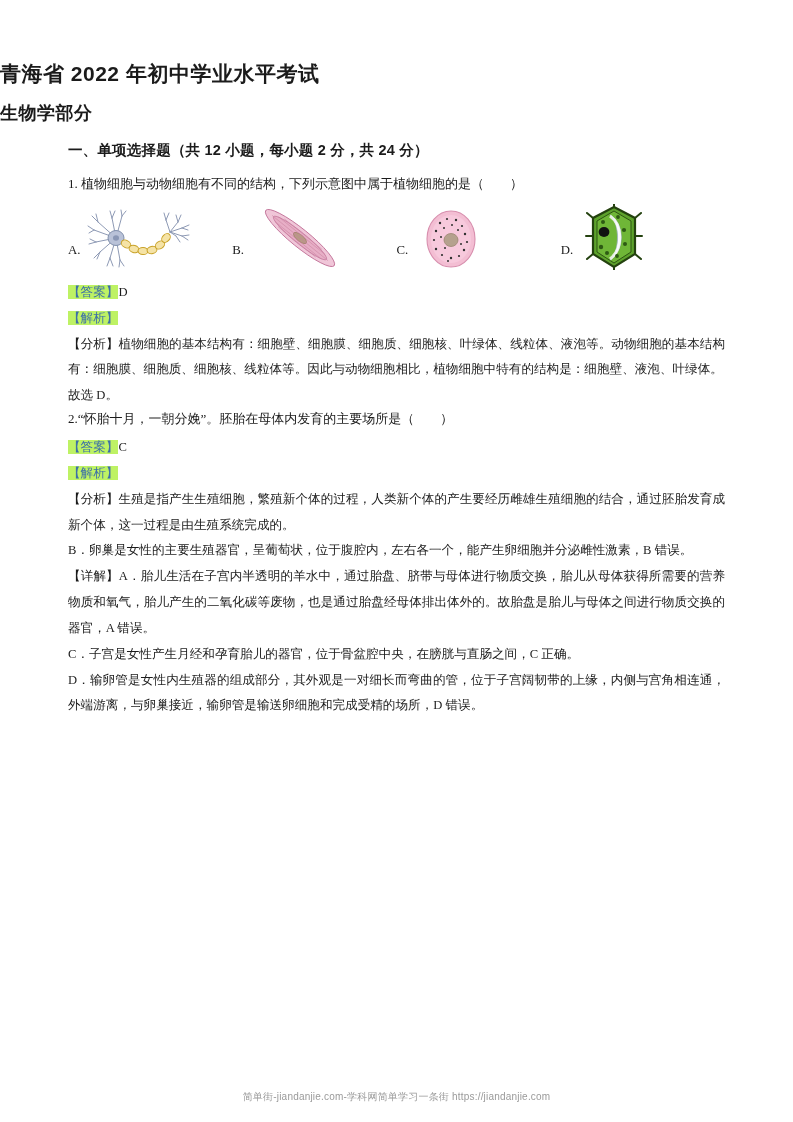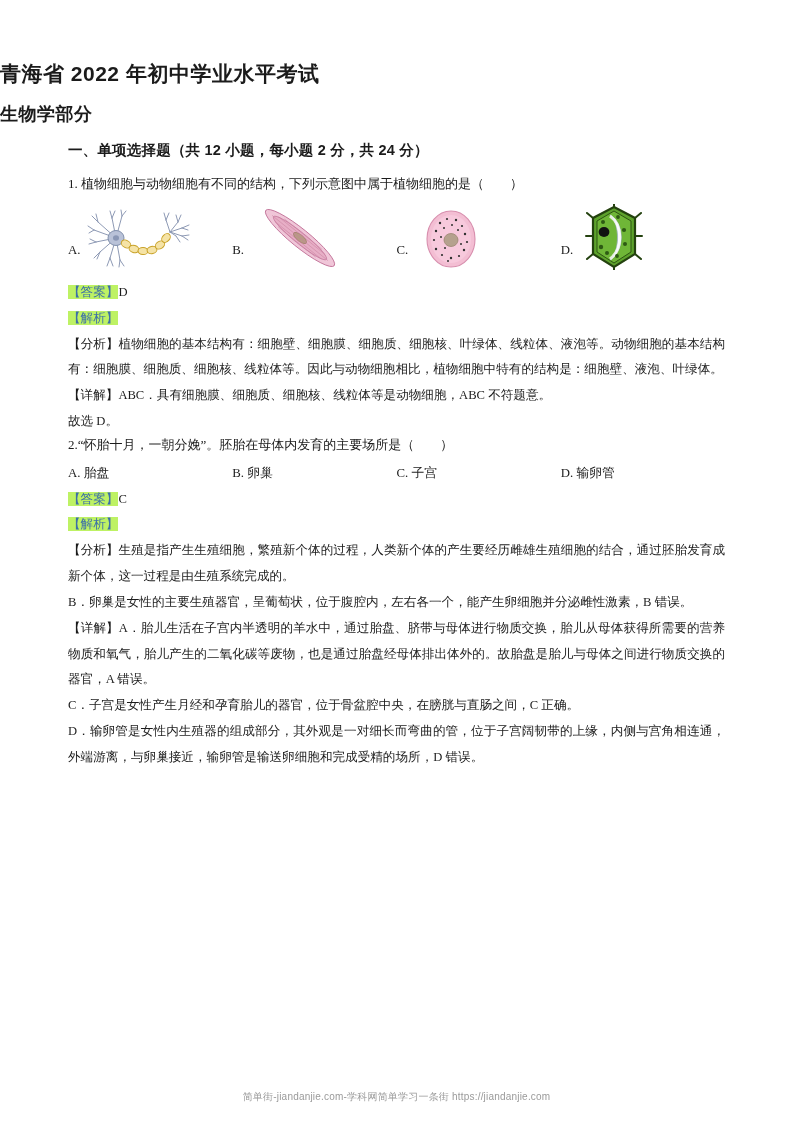--- a/index.html
+++ b/index.html
@@ -32,21 +32,21 @@
   }
   .doc-subtitle {
     font-family: "Liberation Sans", "DejaVu Sans", sans-serif;
     font-weight: bold;
     font-size: 19px;
     letter-spacing: 0.5px;
     line-height: 1.1;
     margin: 0 0 22px 0;
   }
   .doc-section-title {
-    font-family: Liberation Sans, sans-serif;
+    font-family: Liberation Mono, monospace;
     font-weight: bold;
     font-size: 18px;
     letter-spacing: 0.5px;
     line-height: 1.1;
     margin: 0 6px 16px 0;
   }
 
   
   .body-area {
     margin: 1px 68px 0 68px;
@@ -254,33 +254,26 @@
       </div>
 
       <p class="marker-line">
         <span class="marker">【答案】</span><span>D</span>
       </p>
       <p class="marker-line">
         <span class="marker">【解析】</span>
       </p>
 
       <p class="para">【分析】植物细胞的基本结构有：细胞壁、细胞膜、细胞质、细胞核、叶绿体、线粒体、液泡等。动物细胞的基本结构有：细胞膜、细胞质、细胞核、线粒体等。因此与动物细胞相比，植物细胞中特有的结构是：细胞壁、液泡、叶绿体。</p>
-      <p class="para">【详解】ABC．具有细胞膜、细胞质、细胞核、线粒体等是动物细胞，ABC 不符题意。</p>
       <p class="para">故选 D。</p>
     </div>
 
     <div>
       <p class="q-stem">2.“怀胎十月，一朝分娩”。胚胎在母体内发育的主要场所是（　　）</p>
 
-      <div class="opt-row">
-        <span class="opt">A. 胎盘</span>
-        <span class="opt">B. 卵巢</span>
-        <span class="opt">C. 子宫</span>
-        <span class="opt">D. 输卵管</span>
-      </div>
 
       <p class="marker-line">
         <span class="marker">【答案】</span><span>C</span>
       </p>
       <p class="marker-line">
         <span class="marker">【解析】</span>
       </p>
 
       <p class="para">【分析】生殖是指产生生殖细胞，繁殖新个体的过程，人类新个体的产生要经历雌雄生殖细胞的结合，通过胚胎发育成新个体，这一过程是由生殖系统完成的。</p>
       <p class="para">B．卵巢是女性的主要生殖器官，呈葡萄状，位于腹腔内，左右各一个，能产生卵细胞并分泌雌性激素，B 错误。</p>

